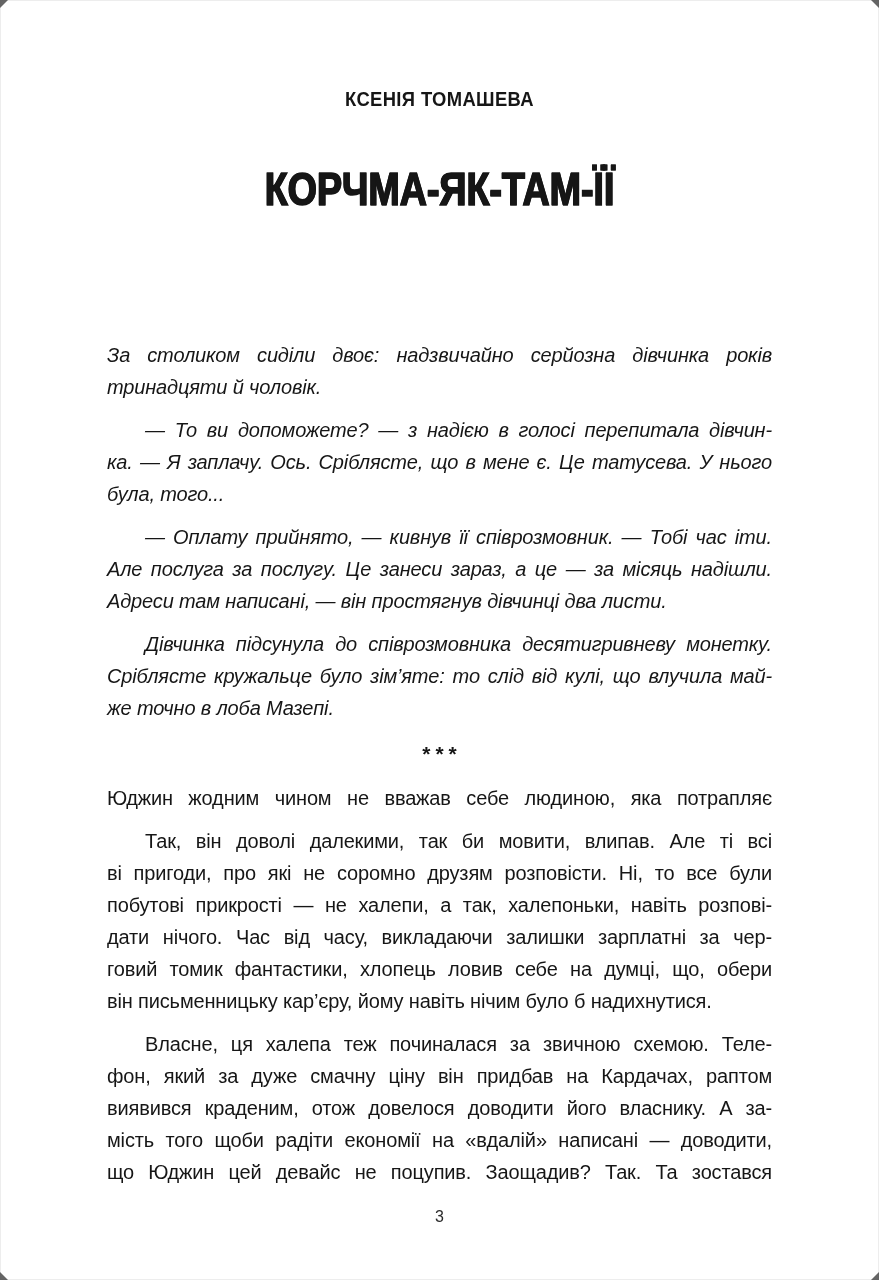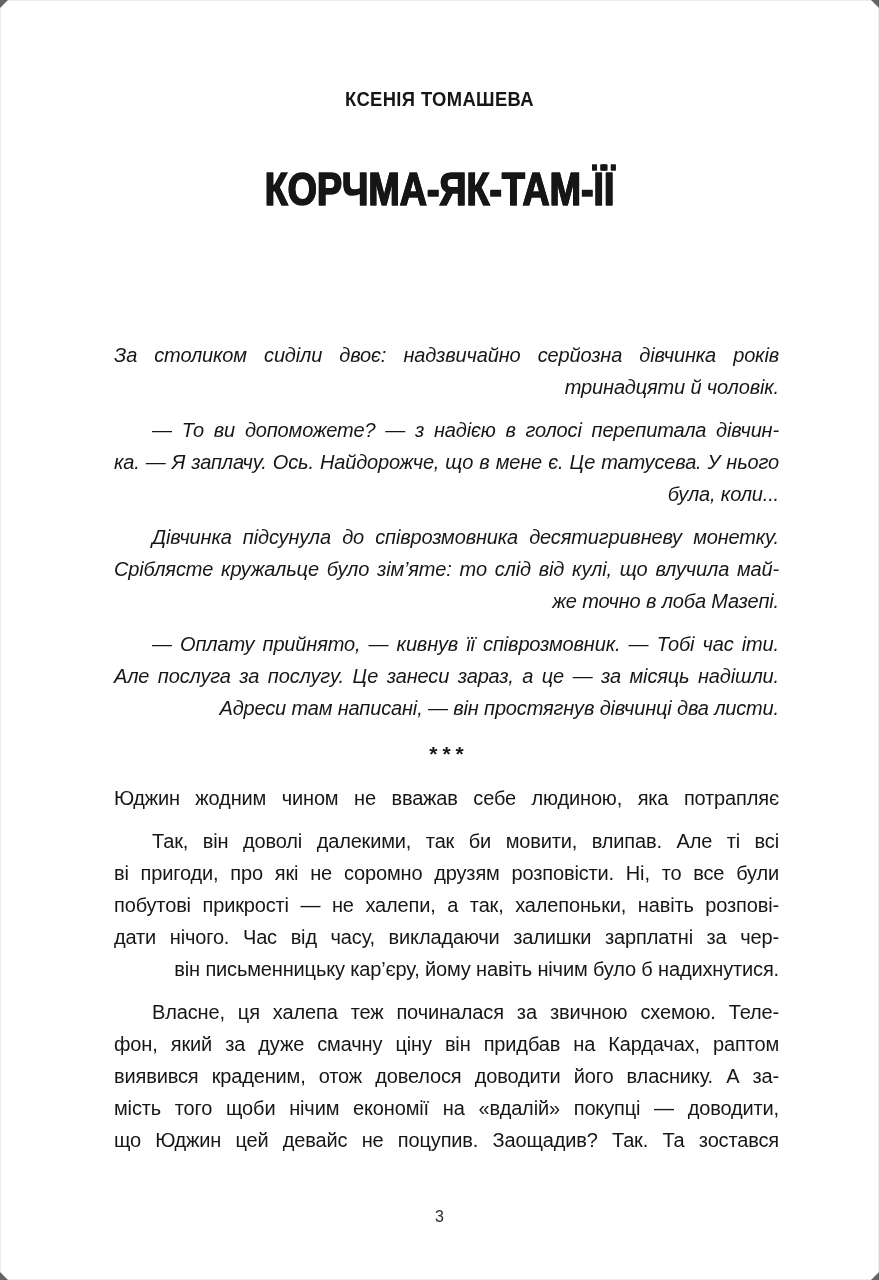--- a/index.html
+++ b/index.html
@@ -34,25 +34,25 @@
     position: absolute; top: 161px; left: 0; width: 100%;
     text-align: center;
     font-size: 47px; font-weight: 700;
     -webkit-text-stroke: 1.6px currentColor;
     text-shadow: .7px 0 currentColor, -.7px 0 currentColor;
     transform: scaleX(.8);
     white-space: nowrap;
   }
 
   .body-text {
-    position: absolute; top: 339px; left: 114px; width: 665px;
+    position: absolute; top: 339px; left: 107px; width: 665px;
     font-size: 20px; line-height: 32px; letter-spacing: -.15px;
   }
   .section.italic { font-style: italic; }
-  .line { text-align: right; }
+  .line { text-align: left; }
   .line.just { text-align: justify; text-align-last: justify; }
   .line.indent { text-indent: 38px; margin-top: 11px; }
 
   .separator {
     text-align: center;
     font-style: normal;
     font-weight: 700;
     font-size: 21px;
     letter-spacing: 5px;
     text-indent: 5px;
@@ -78,50 +78,51 @@
   <div class="title">КОРЧМА-ЯК-ТАМ-ЇЇ</div>
 
   <div class="body-text">
       <div class="section italic">
         <div class="para">
           <div class="line just">За столиком сиділи двоє: надзвичайно серйозна дівчинка років</div>
           <div class="line">тринадцяти й чоловік.</div>
         </div>
         <div class="para">
           <div class="line just indent">— То ви допоможете? — з надією в голосі перепитала дівчин-</div>
-          <div class="line just">ка. — Я заплачу. Ось. Найдорожче, що в мене є. Це татусева. У нього</div>
-          <div class="line">була, коли...</div>
+          <div class="line just">ка. — Я заплачу. Ось. Сріблясте, що в мене є. Це татусева. У нього</div>
+          <div class="line">була, того...</div>
+        </div>
+        <div class="para">
+          <div class="line just indent">— Оплату прийнято, — кивнув її співрозмовник. — Тобі час іти.</div>
+          <div class="line just">Але послуга за послугу. Це занеси зараз, а це — за місяць надішли.</div>
+          <div class="line">Адреси там написані, — він простягнув дівчинці два листи.</div>
         </div>
         <div class="para">
           <div class="line just indent">Дівчинка підсунула до співрозмовника десятигривневу монетку.</div>
           <div class="line just">Сріблясте кружальце було зім’яте: то слід від кулі, що влучила май-</div>
           <div class="line">же точно в лоба Мазепі.</div>
-        </div>
-        <div class="para">
-          <div class="line just indent">— Оплату прийнято, — кивнув її співрозмовник. — Тобі час іти.</div>
-          <div class="line just">Але послуга за послугу. Це занеси зараз, а це — за місяць надішли.</div>
-          <div class="line">Адреси там написані, — він простягнув дівчинці два листи.</div>
         </div>
       </div>
       <div class="separator">***</div>
       <div class="section regular">
         <div class="para">
           <div class="line just">Юджин жодним чином не вважав себе людиною, яка потрапляє</div>
         </div>
         <div class="para">
           <div class="line just indent">Так, він доволі далекими, так би мовити, влипав. Але ті всі</div>
           <div class="line just">ві пригоди, про які не соромно друзям розповісти. Ні, то все були</div>
           <div class="line just">побутові прикрості — не халепи, а так, халепоньки, навіть розпові-</div>
           <div class="line just">дати нічого. Час від часу, викладаючи залишки зарплатні за чер-</div>
+          <div class="line just">говий томик фантастики, хлопець ловив себе на думці, що, обери</div>
           <div class="line">він письменницьку кар’єру, йому навіть нічим було б надихнутися.</div>
         </div>
         <div class="para">
           <div class="line just indent">Власне, ця халепа теж починалася за звичною схемою. Теле-</div>
           <div class="line just">фон, який за дуже смачну ціну він придбав на Кардачах, раптом</div>
           <div class="line just">виявився краденим, отож довелося доводити його власнику. А за-</div>
-          <div class="line just">мість того щоби нічим економії на «вдалій» покупці — доводити,</div>
+          <div class="line just">мість того щоби радіти економії на «вдалій» написані — доводити,</div>
           <div class="line just">що Юджин цей девайс не поцупив. Заощадив? Так. Та зостався</div>
         </div>
       </div>
     </div>
 
   <div class="page-number">3</div>
 </div>
 
 </body></html>

